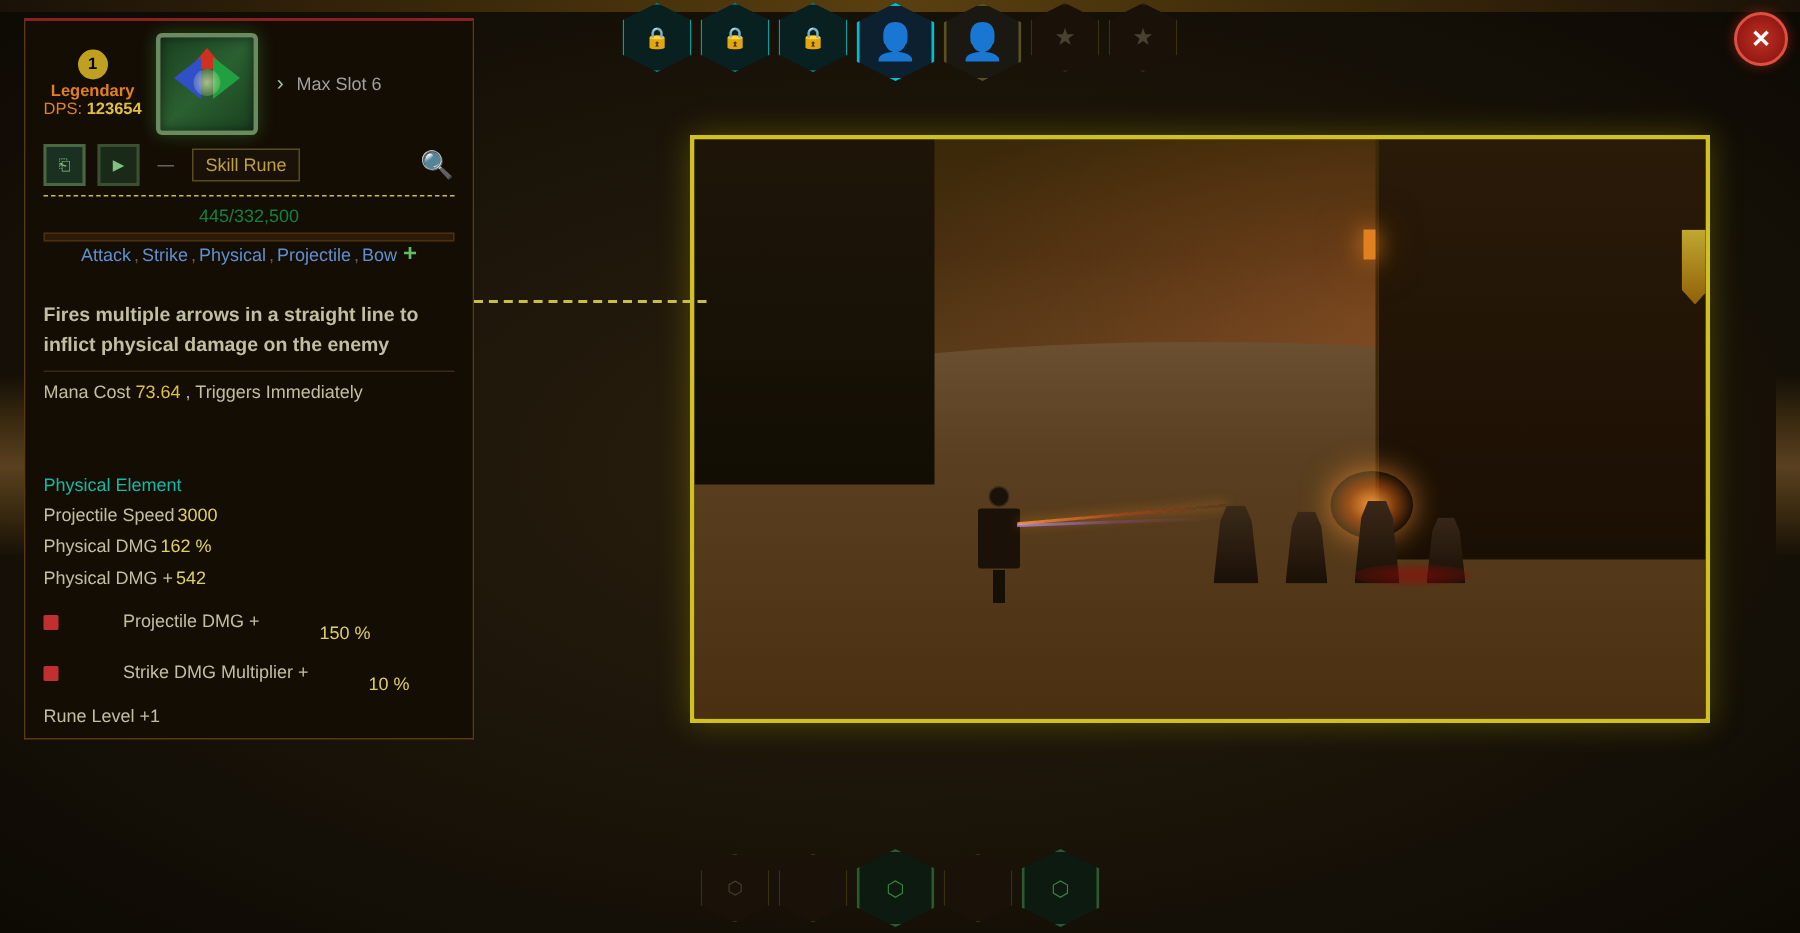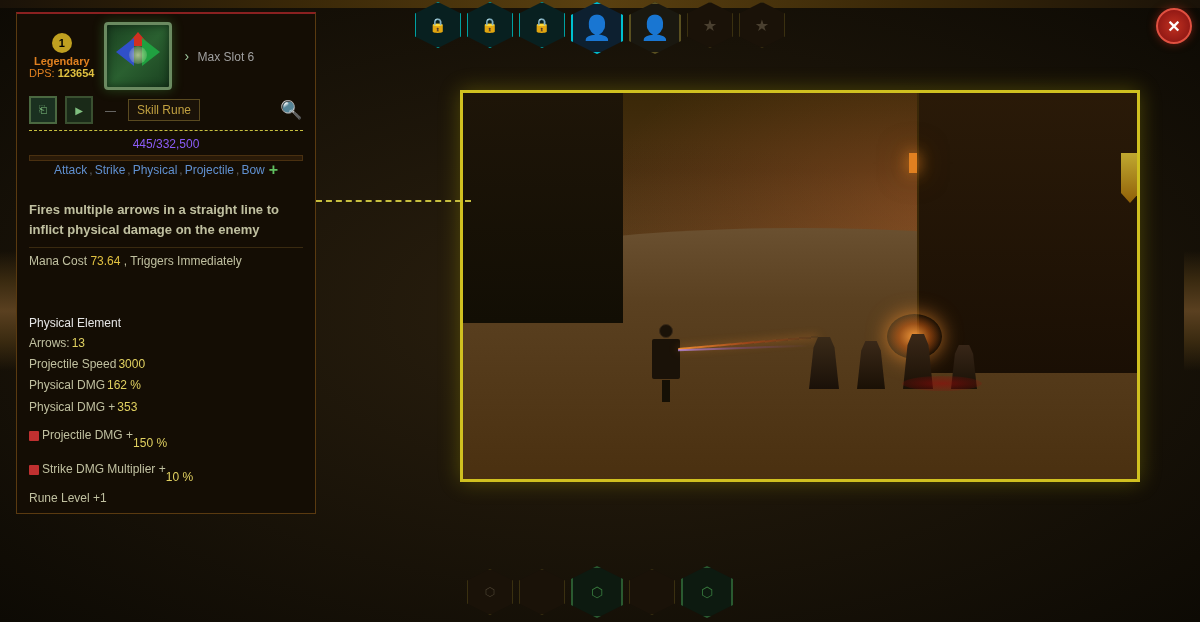--- a/index.html
+++ b/index.html
@@ -196,21 +196,21 @@
       background: #2a1a08;
       border: 1px solid #4a3010;
     }
 
     .progress-bar-fill {
       height: 100%;
       background: linear-gradient(90deg, #c07010, #e09020);
     }
 
     .xp-text {
-      color: #8b5cf6;
+      color: #15803d;
       font-size: 12px;
       text-align: center;
       display: block;
       margin-bottom: 4px;
     }
 
     .tags-row {
       display: flex;
       align-items: center;
       justify-content: center;
@@ -256,21 +256,21 @@
       color: #c0c0a0;
       font-size: 12px;
       margin-bottom: 6px;
     }
 
     .highlight-gold {
       color: #e0c040;
     }
 
     .section-label {
-      color: #e5e5e5;
+      color: #14b8a6;
       font-size: 12px;
       margin-bottom: 4px;
       margin-top: 48px;
     }
 
     .stat-row {
       color: #c0c0a0;
       font-size: 12px;
       line-height: 1.6;
       display: flex;
@@ -295,20 +295,21 @@
       margin-right: 3px;
       flex-shrink: 0;
     }
 
     .bonus-row {
       display: flex;
       align-items: center;
       font-size: 12px;
       color: #c0c0a0;
       line-height: 1.6;
+      gap: 40px;
     }
 
     .bonus-val {
       color: #e0d060;
       margin-top: 15px;
     }
 
     .rune-level-row {
       color: #c0c0a0;
       font-size: 12px;
@@ -585,30 +586,27 @@
 
     <div class="mana-row">
       <span>Mana Cost</span>
       <span class="highlight-gold">73.64</span>
       , <span>Triggers Immediately</span>
     </div>
 
     <div class="section-label">Physical Element</div>
 
     <div class="stat-row-block">
-      <span class="stat-row">Arrows: <span class="stat-val"> 13</span></span>
-    </div>
-    <div class="stat-row-block">
       <span class="stat-row">Projectile Speed <span class="stat-val"> 3000</span></span>
     </div>
     <div class="stat-row-block">
       <span class="stat-row">Physical DMG <span class="stat-val"> 162 %</span></span>
     </div>
     <div class="stat-row-block">
-      <span class="stat-row">Physical DMG +<span class="stat-val">353</span></span>
+      <span class="stat-row">Physical DMG +<span class="stat-val">542</span></span>
     </div>
 
 
     <div class="bonus-row">
       <span class="red-dot"></span>
       Projectile DMG +<span class="bonus-val">150 %</span>
     </div>
     <div class="bonus-row">
       <span class="red-dot"></span>
       Strike DMG Multiplier +<span class="bonus-val">10 %</span>

